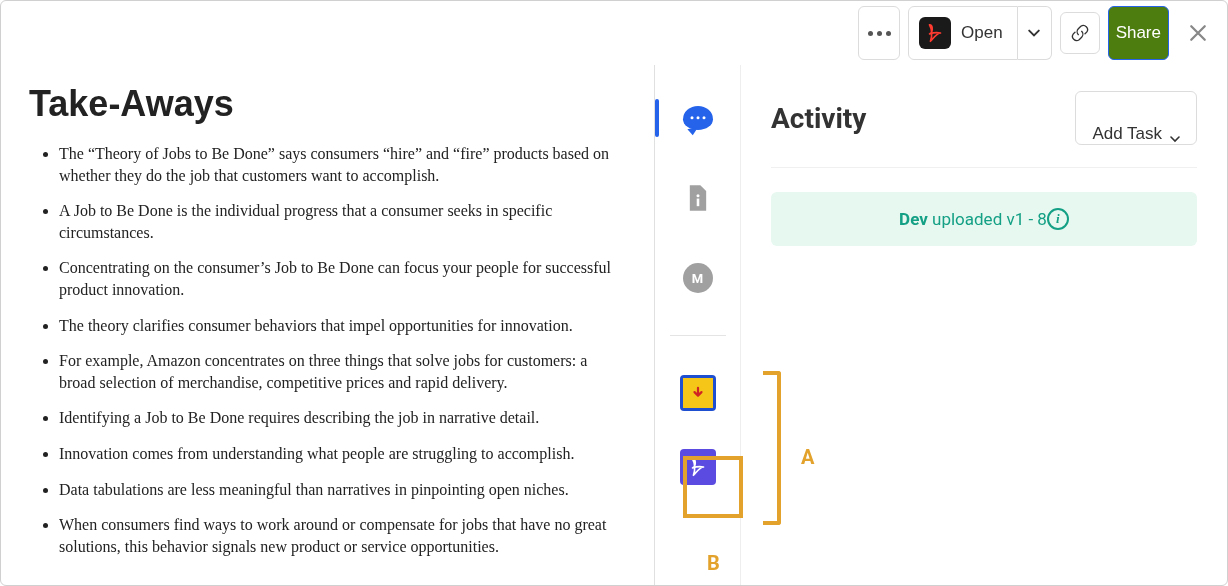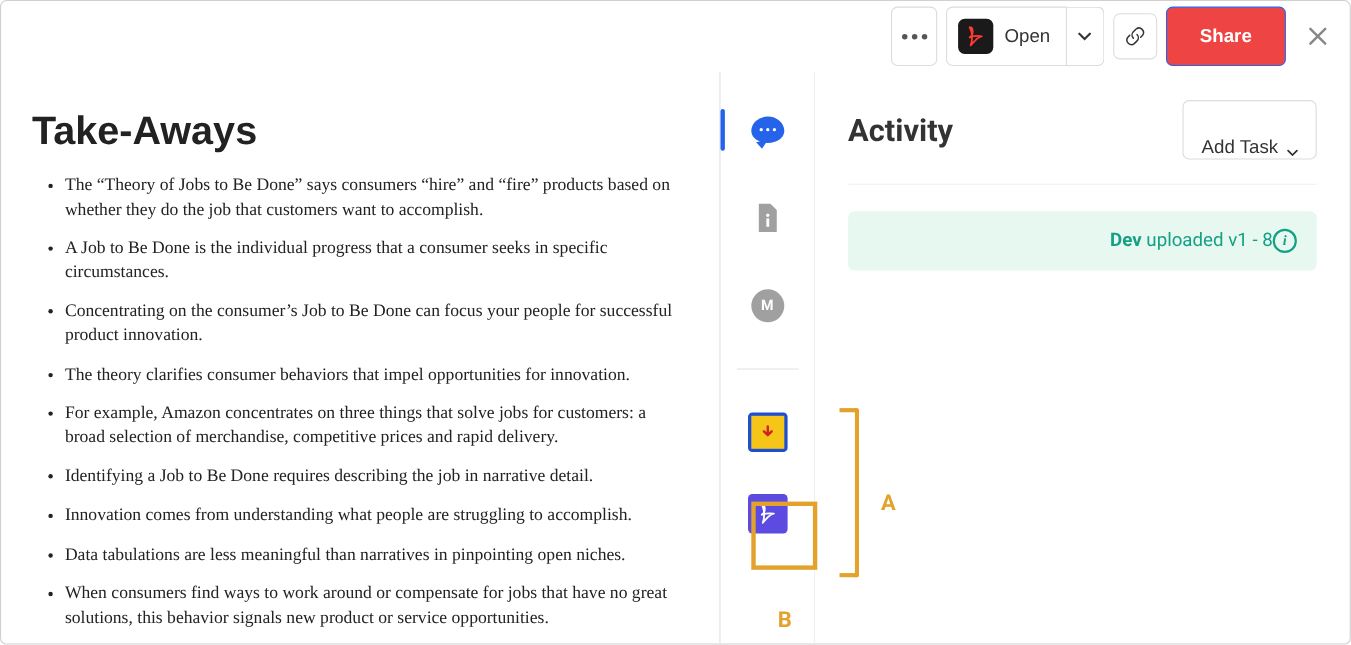--- a/index.html
+++ b/index.html
@@ -32,25 +32,24 @@
     background: #fff;
     font-size: 17px;
     color: #333;
     height: 54px;
     padding: 0 16px;
     cursor: pointer;
   }
   .btn-icon-only { padding: 0; width: 42px; }
   .btn-icon-only.smaller { width: 40px; height: 42px; }
   .btn-primary {
-    background: #ef4444;
+    background: #4d7c0f;
     border-color: #2563eb;
     color: #fff;
-    padding: 0 30px;
-    font-weight: bold;
+    padding: 0 7px;
   }
   .open-group {
     display: inline-flex;
     align-items: center;
   }
   .btn-open {
     display: inline-flex;
     align-items: center;
     gap: 10px;
     border-radius: 6px 0 0 6px;
@@ -88,21 +87,20 @@
     padding: 18px 28px 0 28px;
     overflow: hidden;
     position: relative;
   }
   .doc-heading {
     font-family: Arial, Helvetica, sans-serif;
     font-size: 36px;
     font-weight: 600;
     color: #222;
     margin-bottom: 18px;
-    margin-top: 15px;
   }
   .doc-list {
     list-style: disc;
     padding-left: 30px;
     font-family: Georgia, "Times New Roman", serif;
     font-size: 16px;
     color: #222;
     line-height: 1.35;
   }
   .doc-list li { margin-bottom: 14px; max-width: 560px; }
@@ -214,21 +212,21 @@
     align-items: flex-end;
     gap: 8px;
   }
   .hr-line { border-top: 1px solid #f0f0f0; margin-bottom: 24px; }
   .notice {
     background: #e7f8f0;
     border-radius: 6px;
     padding: 16px 18px;
     display: flex;
     align-items: center;
-    justify-content: flex-end;
+    justify-content: center;
     color: #14a085;
     font-size: 17px;
   }
   .notice strong { font-weight: 700; }
   .info-circle {
     width: 22px; height: 22px; border-radius: 50%;
     border: 2px solid #14a085;
     display: inline-flex; align-items: center; justify-content: center;
     color: #14a085;
     font-family: Georgia, serif;

